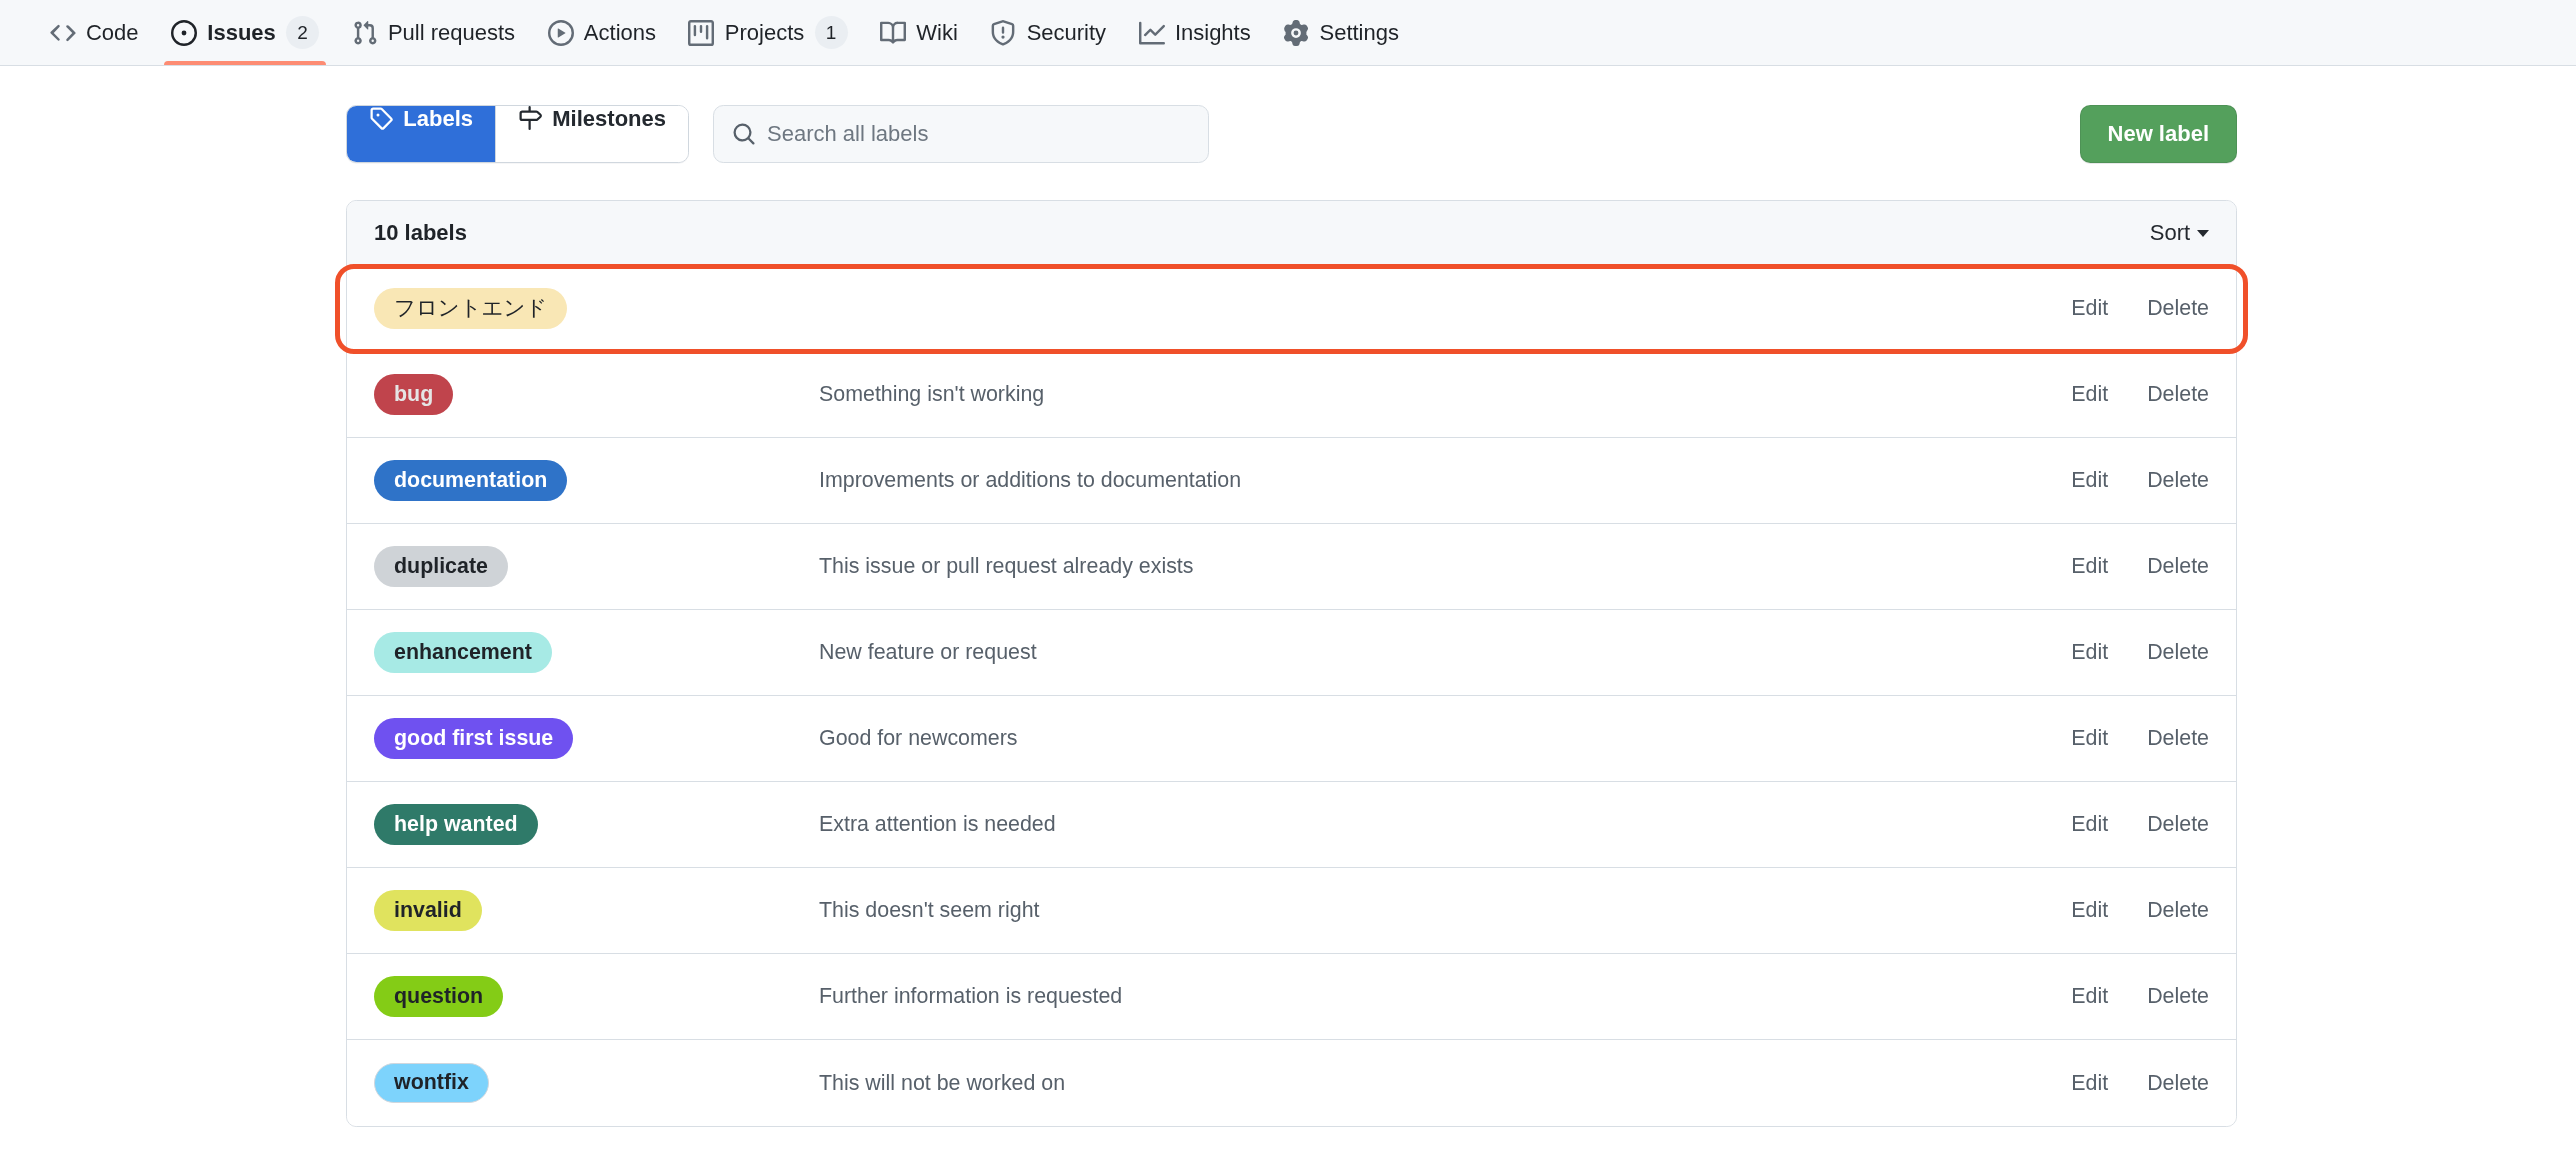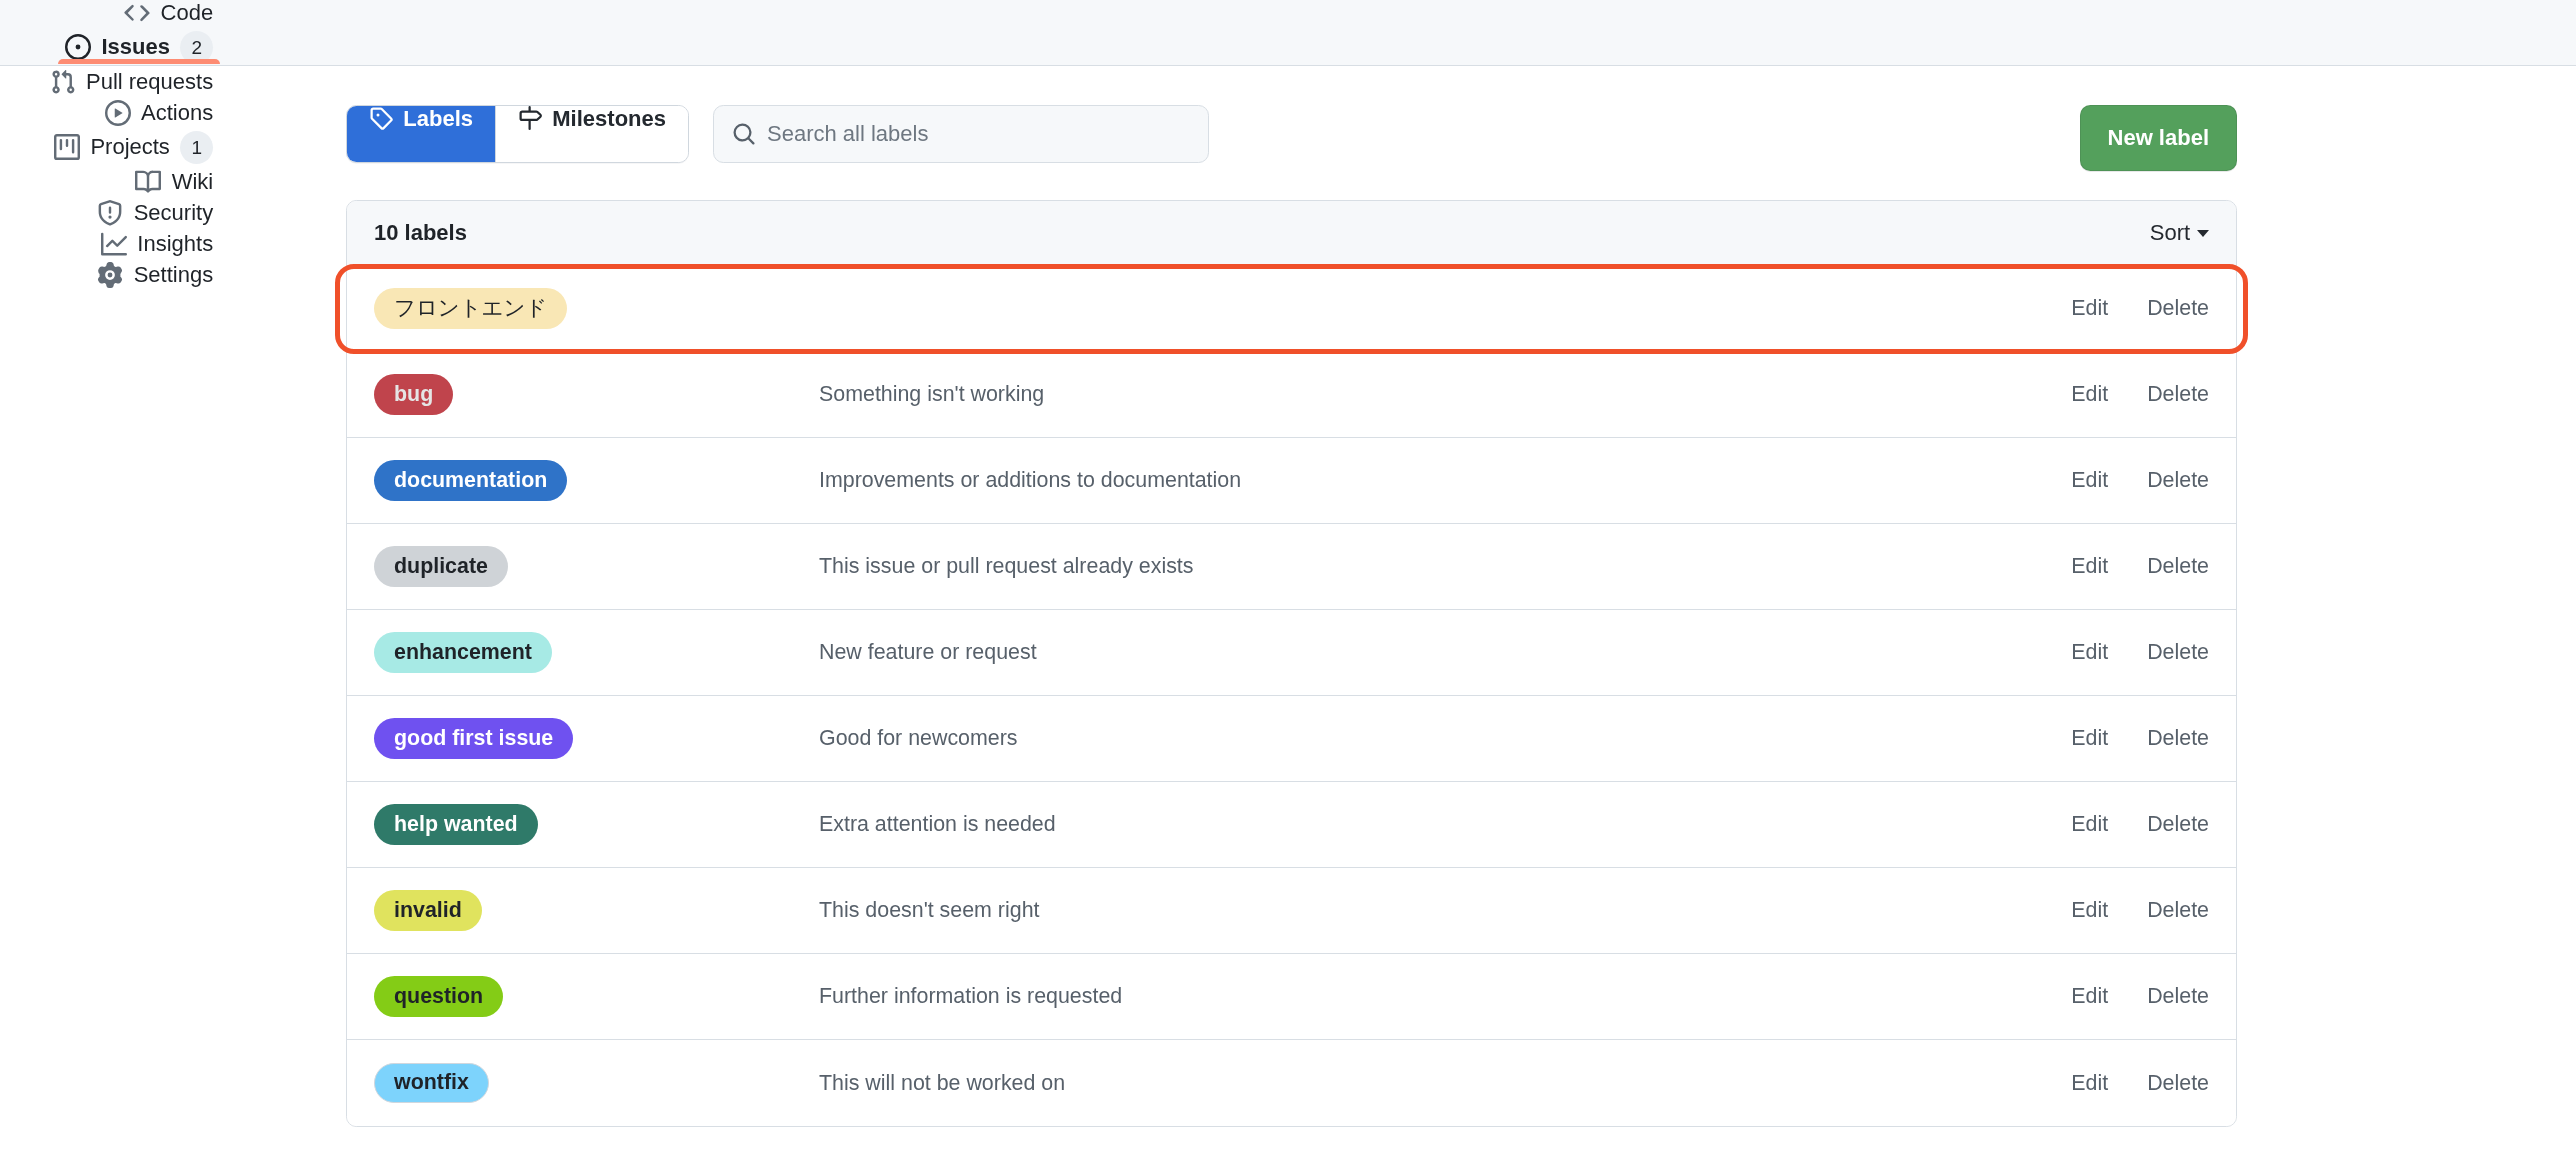--- a/index.html
+++ b/index.html
@@ -17,24 +17,23 @@
     position: relative;
     height: 66px;
     background: #f6f8fa;
     border-bottom: 0.9px solid #d8dee4;
     display: flex;
     align-items: flex-start;
     padding-left: 36px;
   }
   .repo-nav-inner {
     display: flex;
-    align-items: flex-end;
+    align-items: flex-start;
     height: 65px;
     gap: 5.1px;
-    flex-direction: column;
   }
   .nav-item {
     position: relative;
     display: flex;
     align-items: center;
     gap: 10.3px;
     height: 65px;
     padding: 0 13.7px;
     font-size: 22px;
     color: #1f2328;
@@ -139,21 +138,21 @@
     left: 19px; top: 50%;
     transform: translateY(-50%);
     color: #57606a;
     display: flex;
     pointer-events: none;
   }
 
   .new-label-btn {
     position: absolute;
     right: 0; top: 0;
-    height: 66px;
+    height: 58px;
     display: flex;
     align-items: center;
     padding: 0 27px;
     background: #54a05c;
     color: #ffffff;
     font-size: 22px;
     font-weight: 600;
     border: 0.9px solid rgba(27,31,36,0.10);
     border-radius: 10.3px;
     cursor: pointer;

